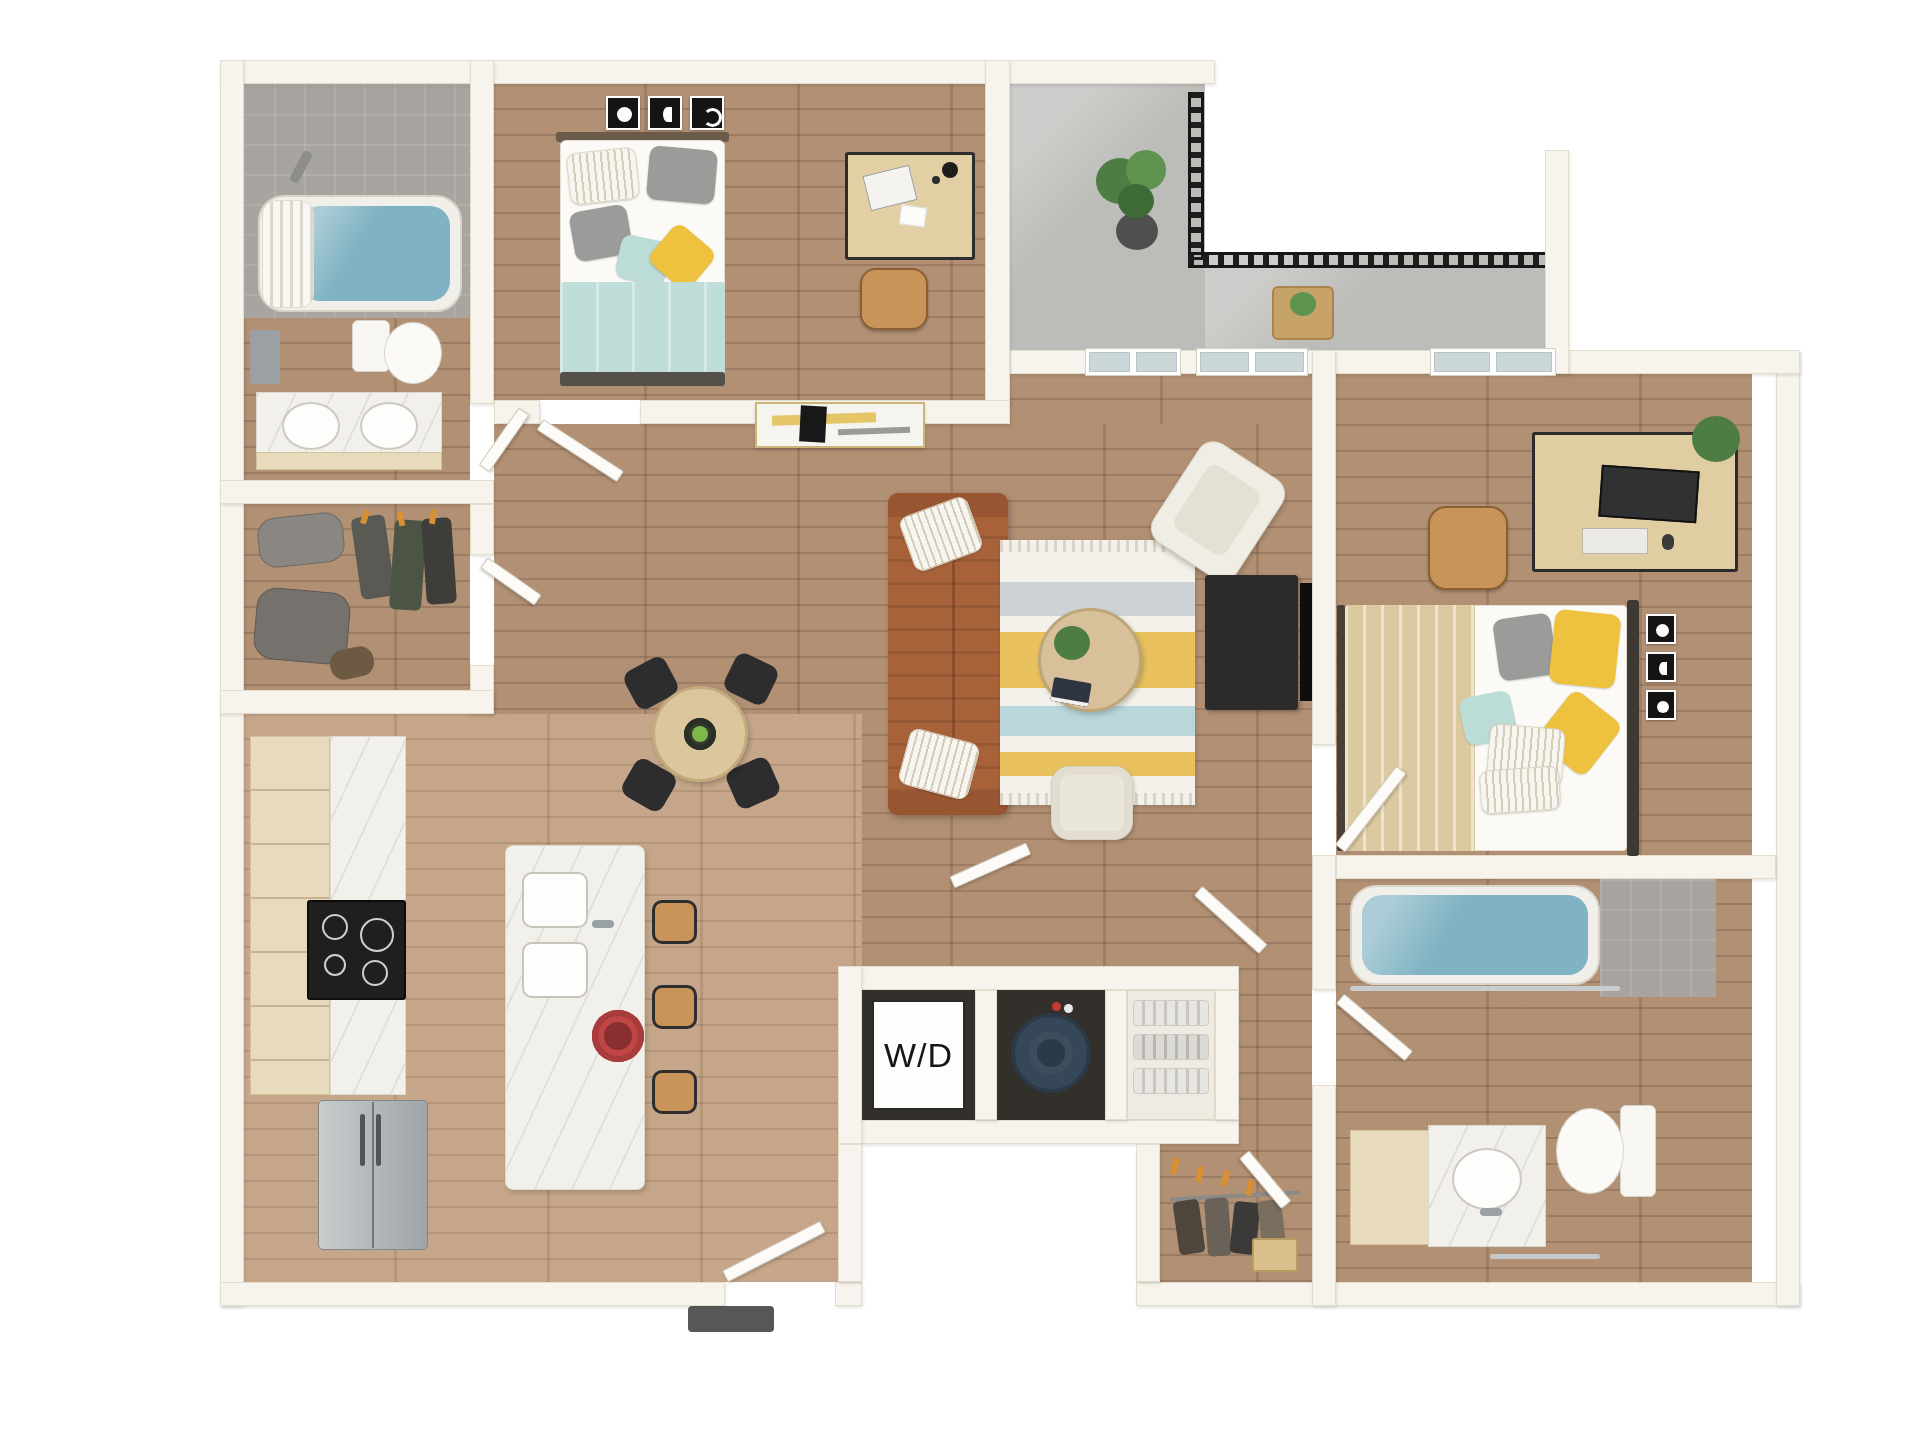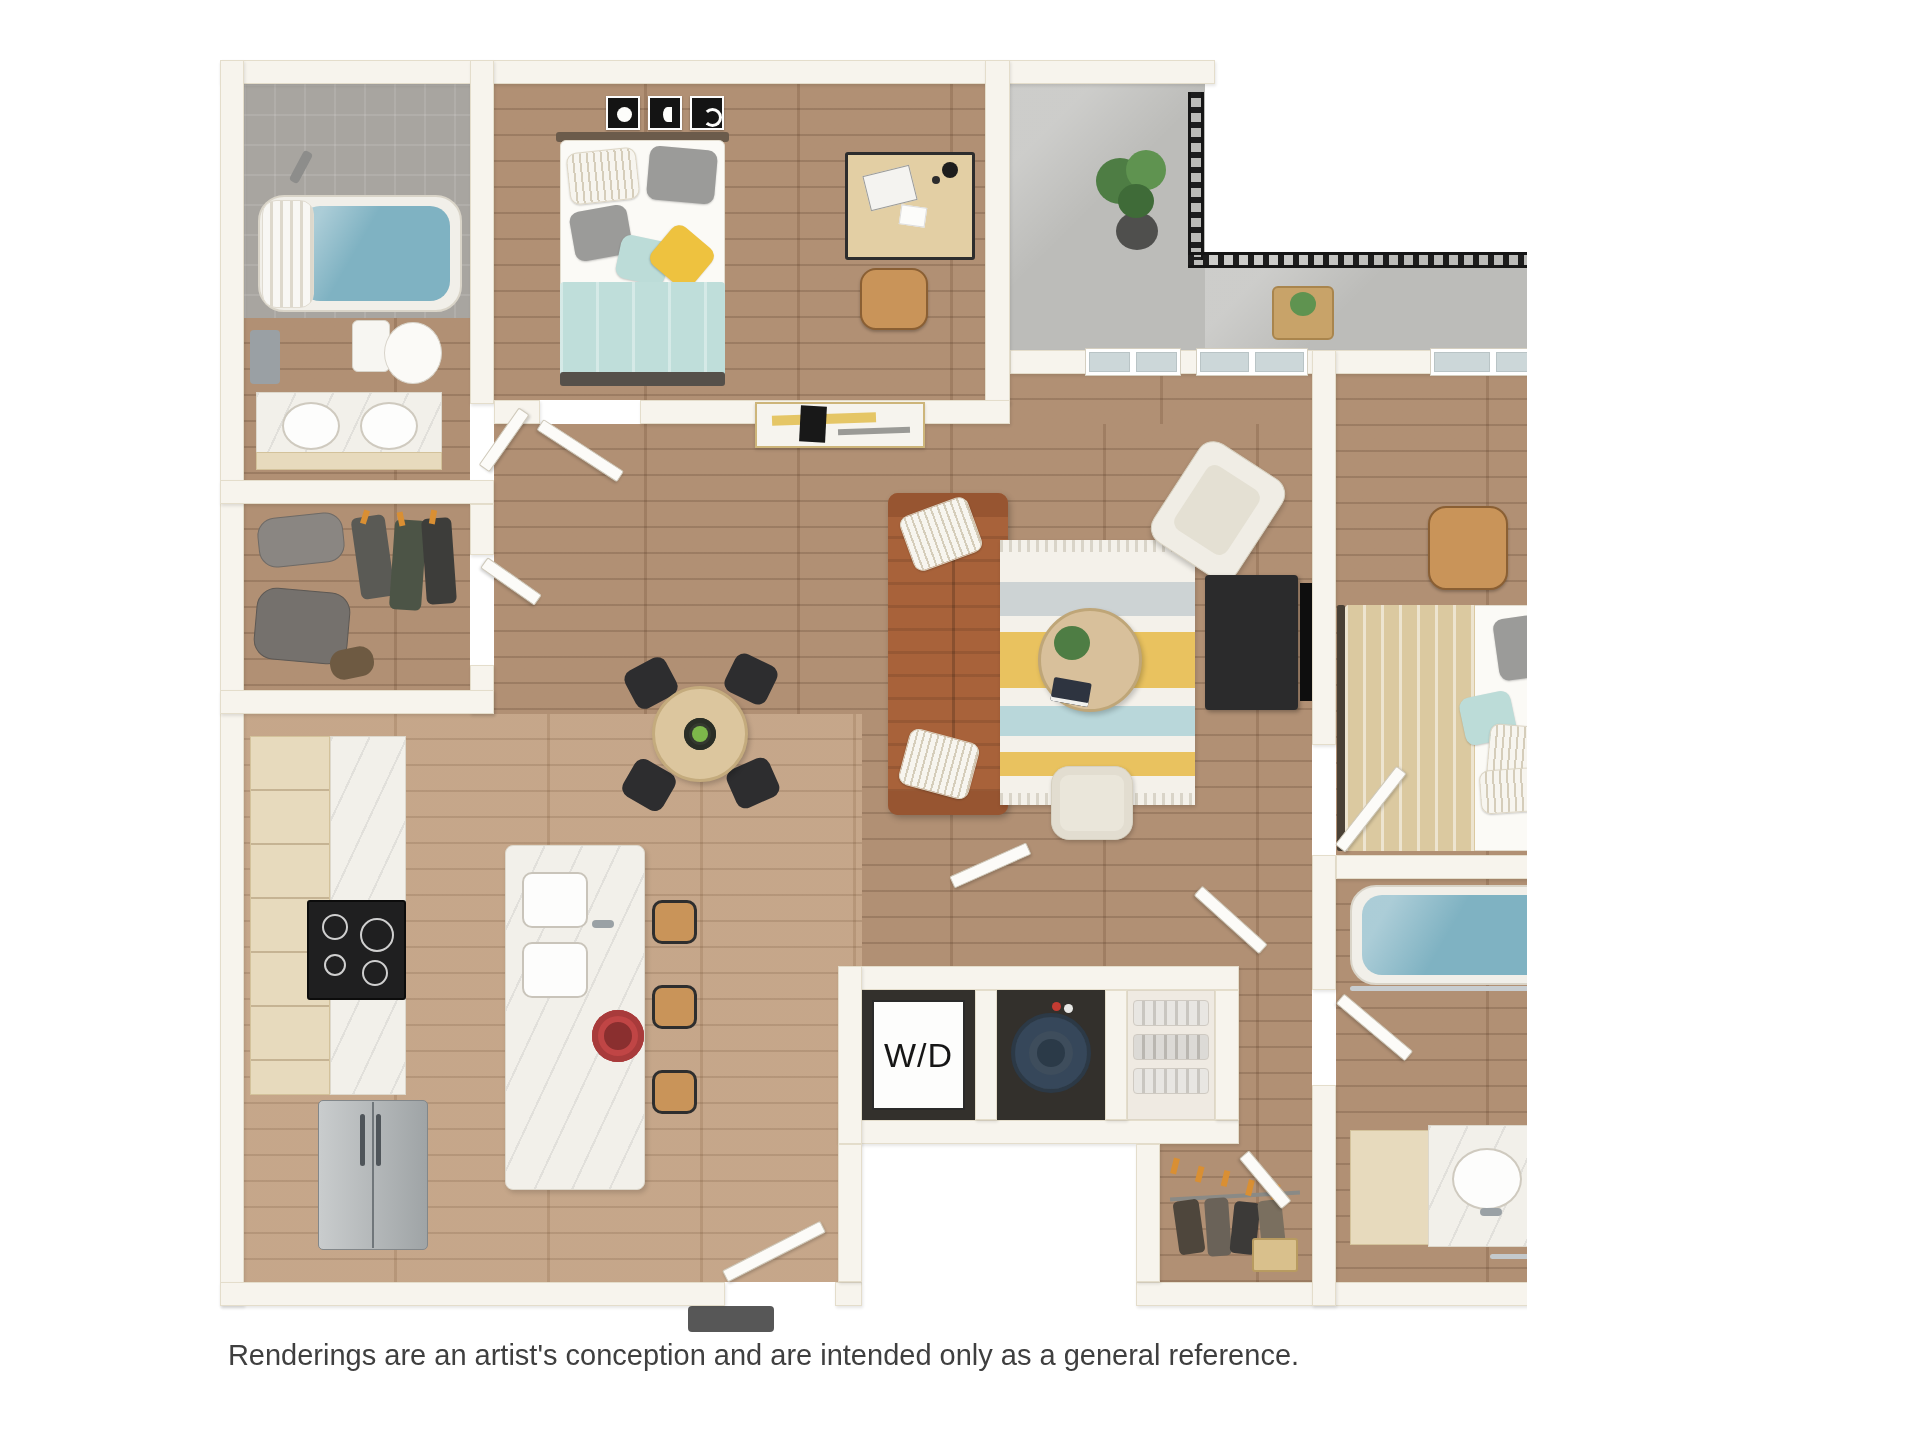--- a/index.html
+++ b/index.html
@@ -1,16 +1,16 @@
 <!DOCTYPE html>
 <html style="--wall: #f7f4ed; --wallEdge: #e4ddcb; --wood: #ad8a6d; --woodLight: #c2a183; --tile: #a8a5a0; --concrete: #bcbcb9; --water: #7fb2c2; --marble: #f2f0ea; --cabinetWood: #e7dabd; --sofaBrown: #a8623a; --rugYellow: #e9c25f; --rugTeal: #b9d7da; --bedTeal: #bcdcd8; --blanketTeal: #bfdeda; --blanketTan: #dbc9a0; --pillowYellow: #eec23f; --pillowGray: #9b9b99; --chairTan: #c99459; --applianceDark: #1f1f20; --navyTank: #3e4d5c; --railBlack: #1d1d1d; --plantGreen: #4e7d44; --doorWhite: #fcfbf8; --textGray: #3f3f3f; --wdText: #161616;"><head>
 <meta charset="utf-8">
 <style>
   html,body{margin:0;padding:0;background:#ffffff;font-family:"Liberation Sans",sans-serif;}
-  #canvas{position:relative;width:1527px;height:1440px;background:#fff;overflow:hidden;}
+  #canvas{position:relative;width:1920px;height:1440px;background:#fff;overflow:hidden;}
   #canvas div{position:absolute;box-sizing:border-box;}
   .wall{background:var(--wall,#f7f4ed);border:1px solid var(--wallEdge,#e4ddcb);box-shadow:1px 2px 3px rgba(0,0,0,.10);}
   .wood{background:var(--wood,#ad8a6d);background-image:
     repeating-linear-gradient(180deg, rgba(0,0,0,0) 0 24px, rgba(70,45,28,.20) 24px 26px),
     repeating-linear-gradient(90deg, rgba(255,255,255,.05) 0 150px, rgba(60,40,25,.12) 150px 153px);}
   .woodlt{background:var(--woodLight,#c2a183);background-image:
     repeating-linear-gradient(180deg, rgba(0,0,0,0) 0 24px, rgba(90,60,35,.16) 24px 26px),
     repeating-linear-gradient(90deg, rgba(255,255,255,.06) 0 150px, rgba(80,55,30,.10) 150px 153px);}
   .tile{background:var(--tile,#a8a5a0);background-image:
     repeating-linear-gradient(180deg, rgba(255,255,255,.10) 0 2px, rgba(0,0,0,0) 2px 30px),
@@ -272,15 +272,14 @@
   <div style="left:688px;top:1306px;width:86px;height:26px;background:#3a3a3a;border-radius:4px;opacity:.85;"></div>
   <div class="door" style="left:540px;top:418px;width:96px;transform:rotate(33deg);"></div>
   <div class="door" style="left:484px;top:462px;width:70px;transform:rotate(-55deg);"></div>
   <div class="door" style="left:484px;top:556px;width:66px;transform:rotate(35deg);"></div>
   <div class="door" style="left:1340px;top:842px;width:100px;transform:rotate(-52deg);"></div>
   <div class="door" style="left:1340px;top:992px;width:90px;transform:rotate(40deg);"></div>
   <div class="door" style="left:1198px;top:884px;width:88px;transform:rotate(42deg);"></div>
   <div class="door" style="left:952px;top:876px;width:84px;transform:rotate(-24deg);"></div>
   <div class="door" style="left:1244px;top:1148px;width:66px;transform:rotate(50deg);"></div>
 
-  <div class="txt" style="left:0;top:1338px;">Renderings are an artist's conception and are intended only as a general reference.</div>
 
 </div>
 
 </body></html>

